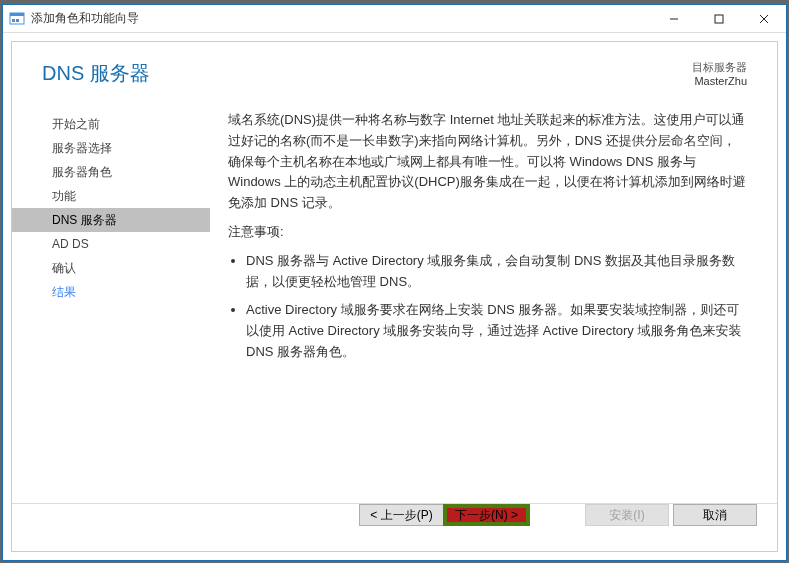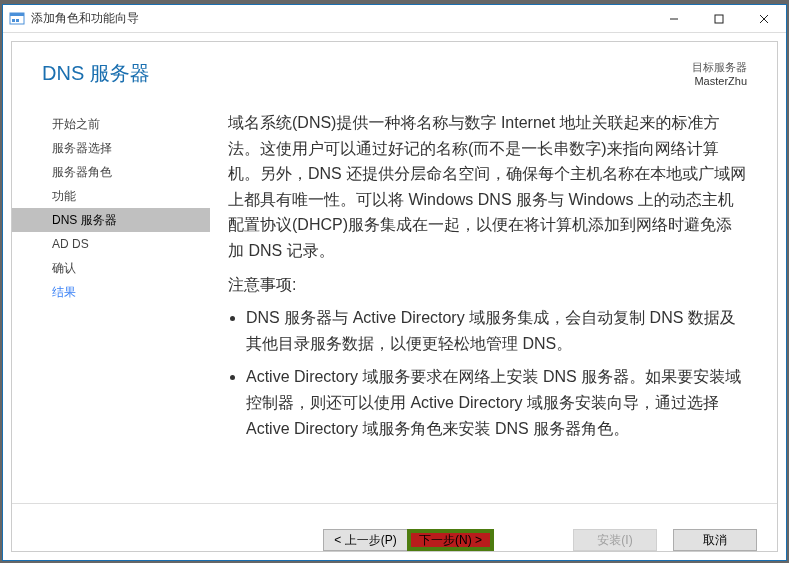--- a/index.html
+++ b/index.html
@@ -58,31 +58,31 @@
   .side-item {
     padding: 4px 8px 4px 40px; color: #666; font-size: 12px;
     cursor: default; height: 24px; display: flex; align-items: center; text-align: center;
   }
   .side-item.selected {
     background: #c0c0c0; color: #000;
   }
   .side-item.done { color: #444; }
   .side-item.disabled { color: #3b82f6; }
   .content {
-    flex: 1; color: #333; font-size: 16px; line-height: 1.6;
+    flex: 1; color: #333; font-size: 13px; line-height: 1.6;
     padding-left: 18px; padding-top: 2px;
   }
   .content p { margin: 0 0 8px 0; }
   .notice-h { margin-top: 10px; }
   .content ul { margin: 4px 0 0 0; padding-left: 18px; }
   .content li { margin-bottom: 8px; }
   .footer {
     height: 48px; border-top: 1px solid #ddd;
-    display: flex; align-items: flex-end; justify-content: flex-end;
-    padding-right: 20px; gap: 16px;
+    display: flex; align-items: flex-start; justify-content: flex-end;
+    padding-right: 20px; gap: 4px;
   }
   .btn {
     min-width: 84px; height: 22px; font-size: 12px;
     border: 1px solid #adadad; background: #e1e1e1;
     display: flex; align-items: center; justify-content: center;
     padding: 0 8px; color: #000;
   }
   .btn.primary { border: 4px solid #4d7c0f; background: #b91c1c; }
   .btn.disabled { color: #a0a0a0; border-color: #d0d0d0; margin-left: 35px; }
   .btn-group { display:flex; }

